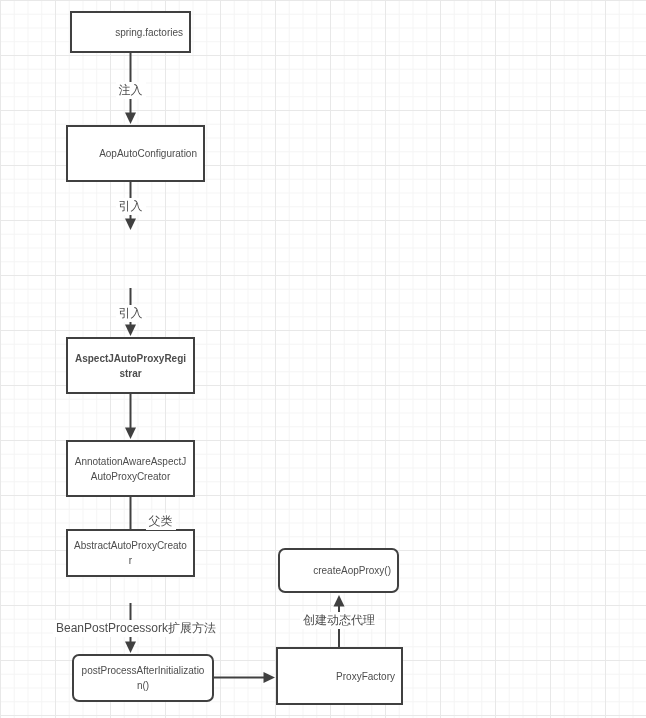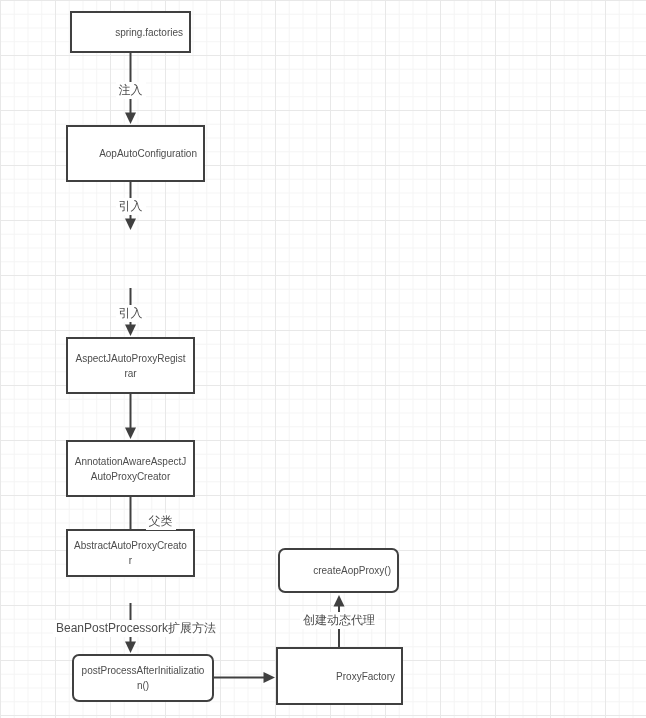--- a/index.html
+++ b/index.html
@@ -78,21 +78,21 @@
 
   <div class="node" style="left:70px; top:11px; width:121px; height:42px;">
     <span>spring.factories</span>
   </div>
 
   <div class="node" style="left:66px; top:125px; width:139px; height:57px;">
     <span>AopAutoConfiguration</span>
   </div>
 
 
-  <div class="node" style="left:66px; top:337px; width:129px; height:57px;">
+  <div class="node" style="left:66px; top:337px; width:129px; height:57px;font-weight:bold;">
     <span>AspectJAutoProxyRegistrar</span>
   </div>
 
   <div class="node" style="left:66px; top:440px; width:129px; height:57px;">
     <span>AnnotationAwareAspectJAutoProxyCreator</span>
   </div>
 
   <div class="node" style="left:66px; top:529px; width:129px; height:48px;">
     <span>AbstractAutoProxyCreator</span>
   </div>

